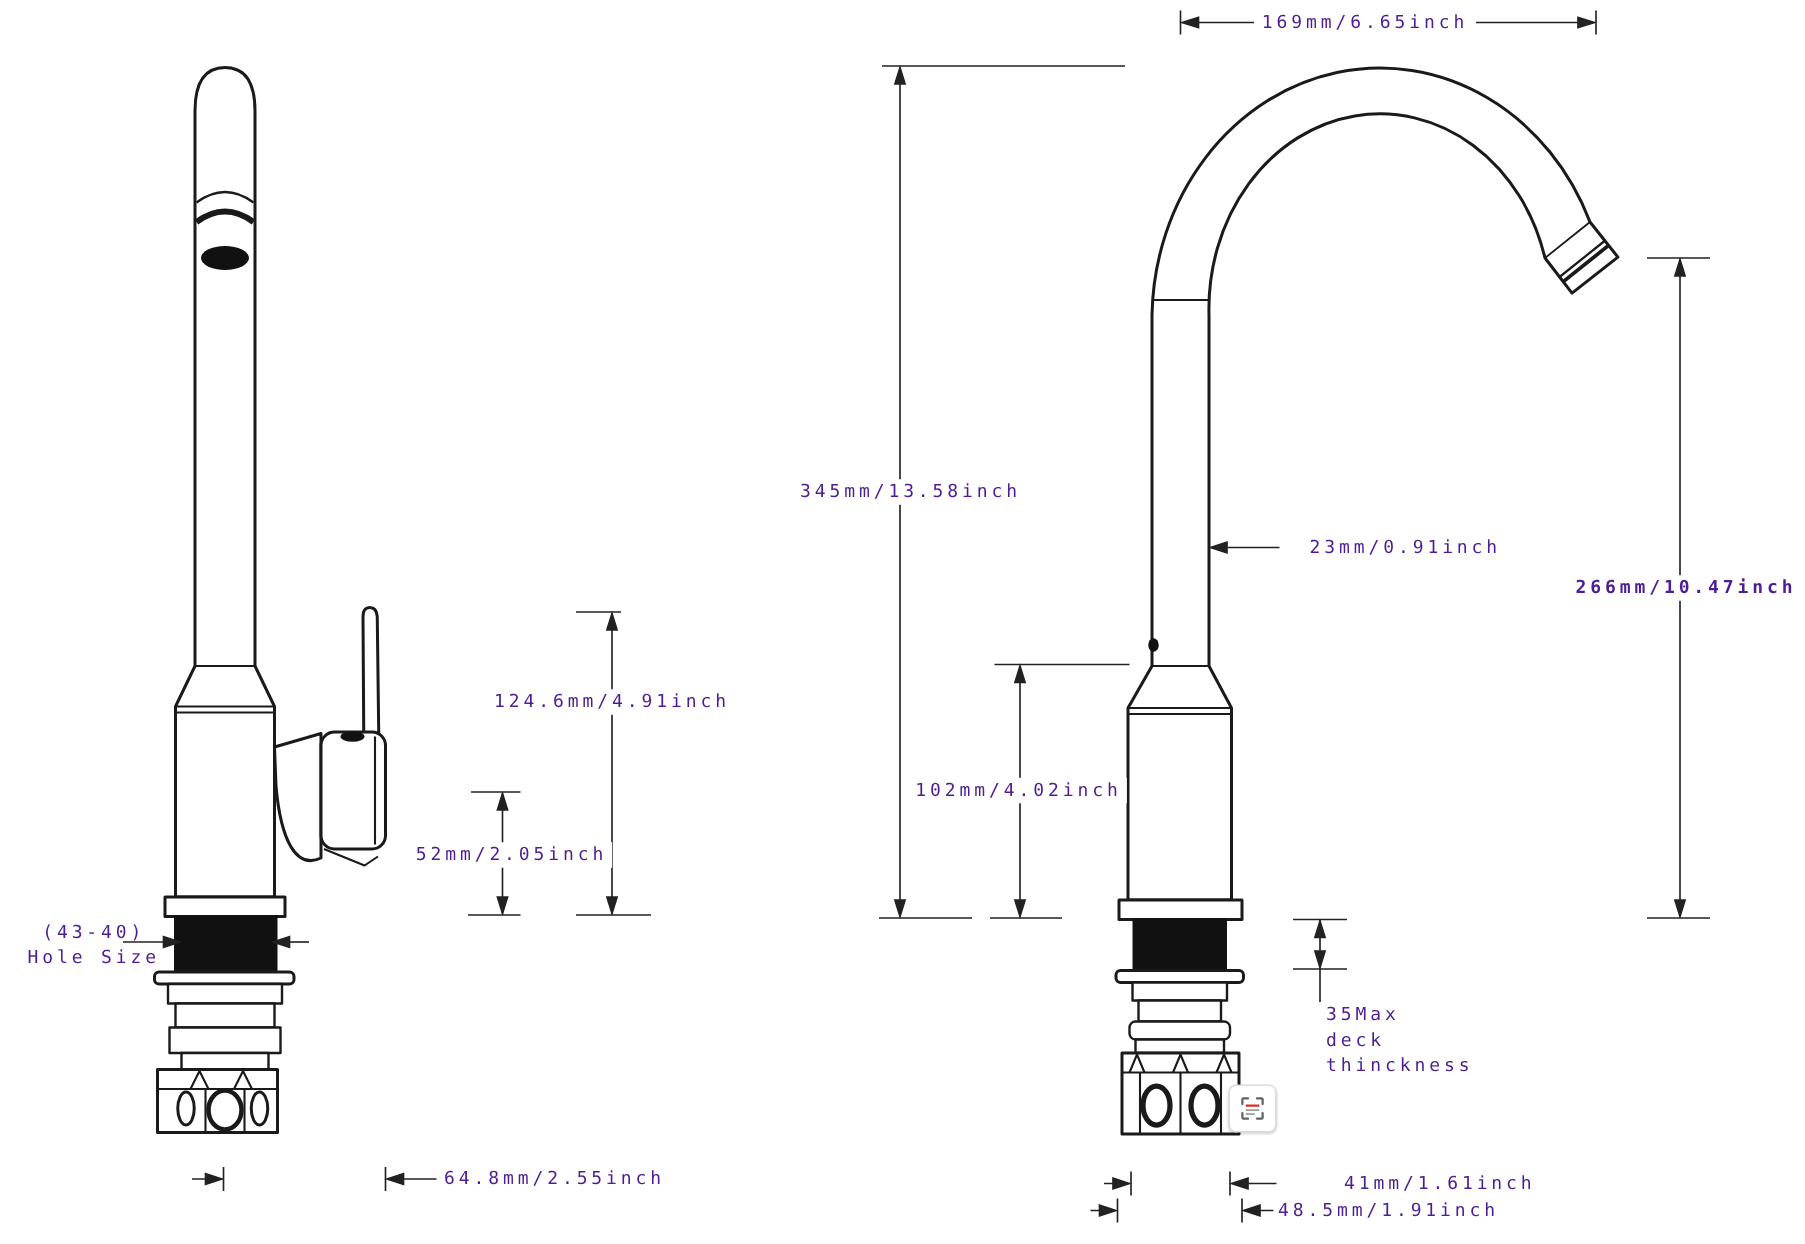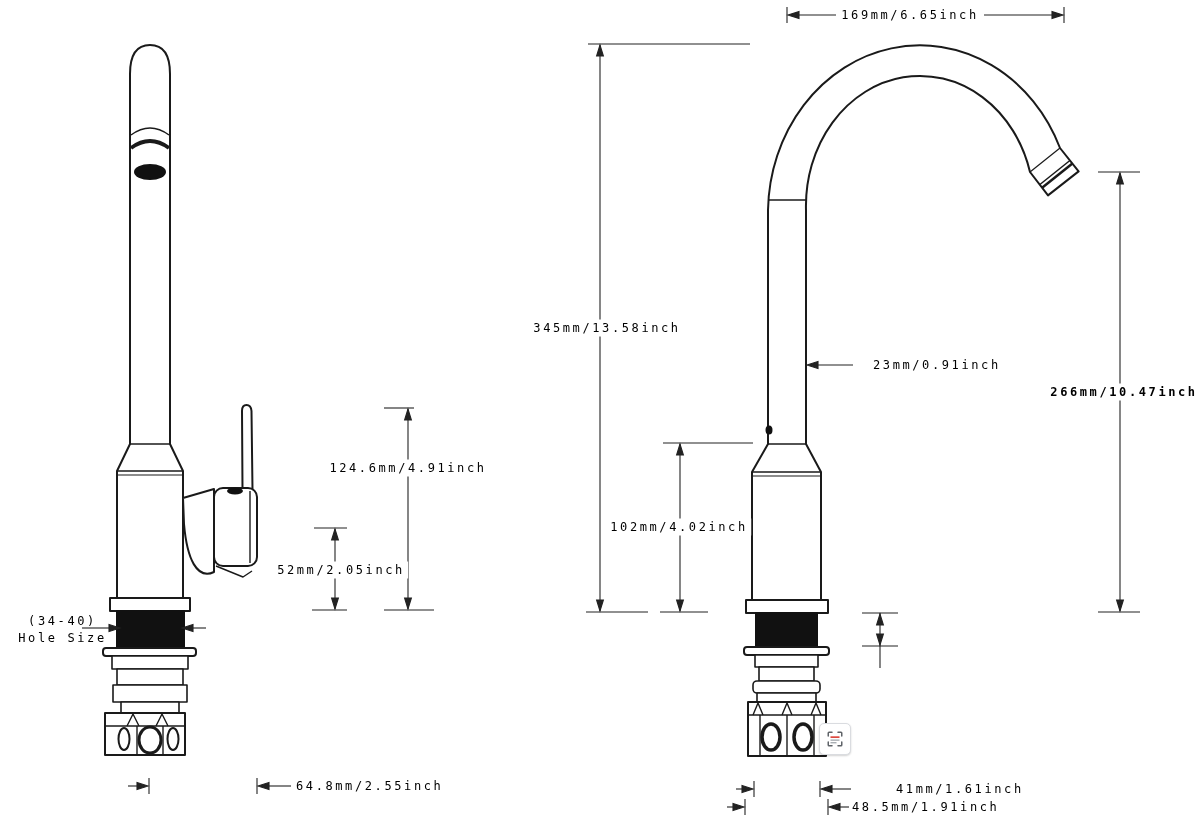--- a/index.html
+++ b/index.html
@@ -1,19 +1,19 @@
 <!DOCTYPE html>
 <html><head>
 <meta charset="utf-8">
 <style>
   html,body{margin:0;padding:0;background:#fff;}
   #stage{position:relative;width:1203px;height:829px;background:#fff;overflow:hidden;
          font-family:"DejaVu Sans Mono","Liberation Mono",monospace;}
   #art{position:absolute;left:0;top:0;}
-  .lbl{position:absolute;font-size:12px;letter-spacing:2.6px;color:#000000;
+  .lbl{position:absolute;font-size:12px;letter-spacing:2.6px;color:#4c1d95;
        white-space:nowrap;line-height:17px;}
   .lbl.bg{background:#fff;padding:0 3px;}
   .ctr{transform:translate(-50%,-50%);}
   .vctr{transform:translate(0,-50%);}
   .tcenter{text-align:center;}
   #lens-btn{position:absolute;left:819px;top:723px;width:30px;height:30px;
             background:#fff;border:1px solid #dadce0;border-radius:5px;
             box-shadow:0 1px 2px rgba(0,0,0,.18);display:flex;
             align-items:center;justify-content:center;cursor:pointer;}
 </style>
@@ -177,21 +177,22 @@
   </g>
 </svg>
 
 <div class="lbl ctr" style="left:910px;top:15px;">169mm/6.65inch</div>
 <div class="lbl ctr bg" style="left:607px;top:328px;">345mm/13.58inch</div>
 <div class="lbl vctr" style="left:873px;top:365px;">23mm/0.91inch</div>
 <div class="lbl ctr bg" style="left:1124px;top:392px;font-weight:bold;">266mm/10.47inch</div>
 <div class="lbl ctr bg" style="left:679px;top:527px;">102mm/4.02inch</div>
 <div class="lbl ctr bg" style="left:408px;top:468px;">124.6mm/4.91inch</div>
 <div class="lbl ctr bg" style="left:341px;top:570px;">52mm/2.05inch</div>
-<div class="lbl tcenter" style="left:5px;top:613px;width:115px;"><span>(34-40)</span><br><span>Hole Size</span></div>
+<div class="lbl tcenter" style="left:5px;top:613px;width:115px;"><span>(43-40)</span><br><span>Hole Size</span></div>
+<div class="lbl" style="left:884px;top:668px;"><span>35Max</span><br><span>deck</span><br><span>thinckness</span></div>
 <div class="lbl vctr" style="left:296px;top:786px;">64.8mm/2.55inch</div>
 <div class="lbl vctr" style="left:896px;top:789px;">41mm/1.61inch</div>
 <div class="lbl vctr" style="left:852px;top:807px;">48.5mm/1.91inch</div>
 
 <div id="lens-btn">
   <svg width="18" height="18" viewBox="0 0 24 24" fill="none">
     <path d="M3,8 V4 Q3,3 4,3 H8 M16,3 H20 Q21,3 21,4 V8 M21,16 V20 Q21,21 20,21 H16 M8,21 H4 Q3,21 3,20 V16" stroke="#5f6368" stroke-width="2" stroke-linecap="round"></path>
     <line x1="6" y1="9.5" x2="18" y2="9.5" stroke="#d93025" stroke-width="2"></line>
     <line x1="6" y1="13.5" x2="18" y2="13.5" stroke="#9aa0a6" stroke-width="1.6"></line>
     <line x1="6" y1="17" x2="14" y2="17" stroke="#9aa0a6" stroke-width="1.6"></line>

